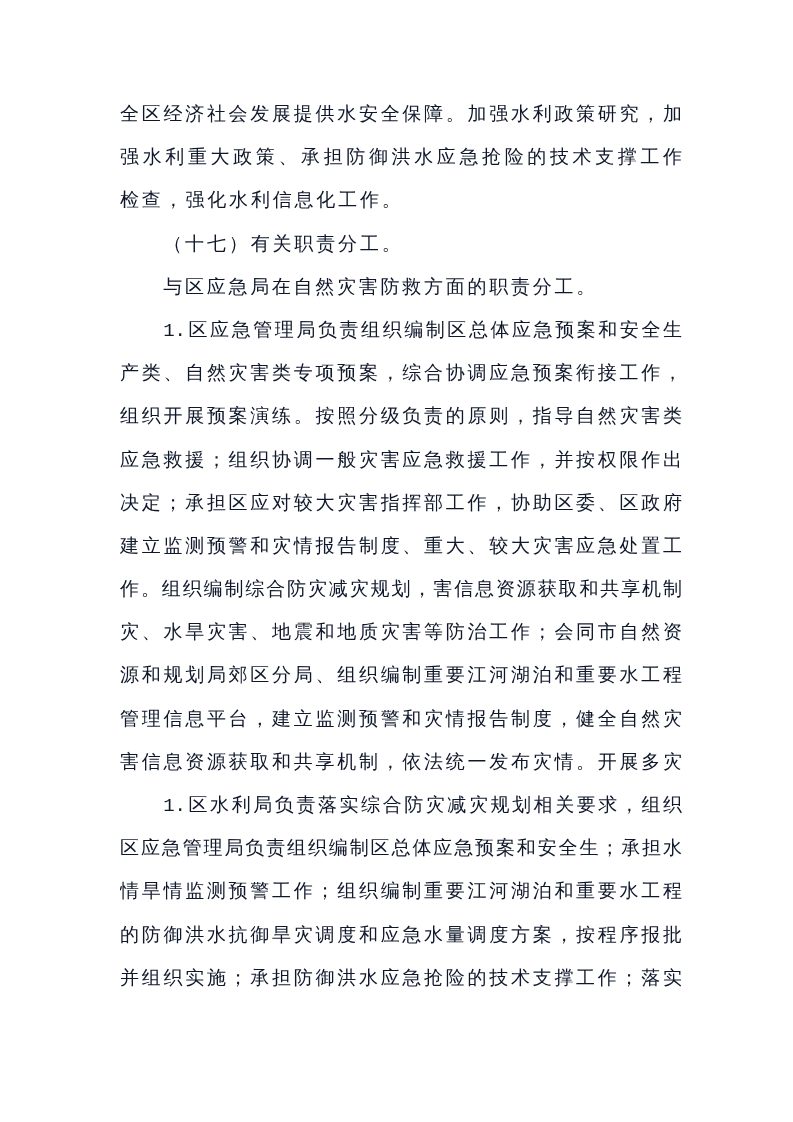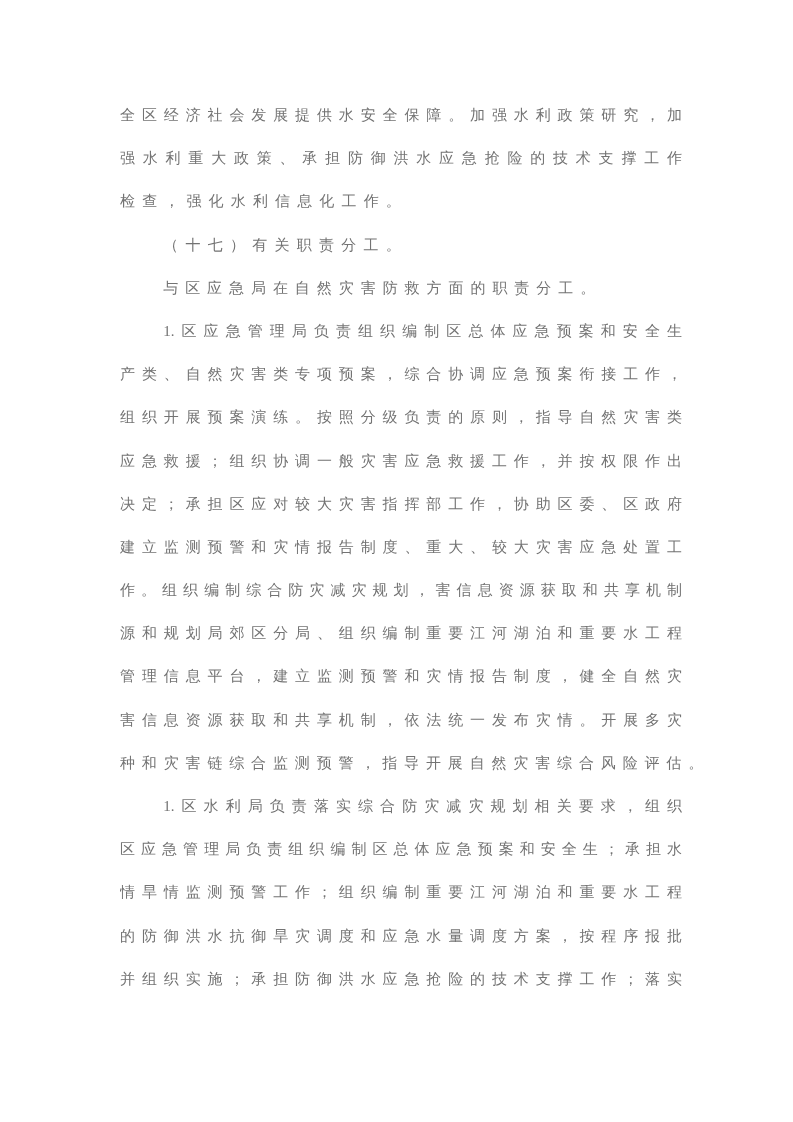--- a/index.html
+++ b/index.html
@@ -19,51 +19,52 @@
     background: #ffffff;
     font-family: "Liberation Serif", "DejaVu Serif", serif;
   }
   .text-block {
     position: absolute;
     left: 120px;
     top: 94px;
     width: 590px;
   }
   .line {
-    font-size: 15px;
+    font-size: 19px;
     line-height: 43.2px;
     height: 43.2px;
-    color: #737373;
+    color: #0f172a;
     text-align: justify;
     text-align-last: justify;
     overflow: hidden;
     white-space: normal;
     letter-spacing: 0;
+    font-family: Liberation Mono, monospace;
   }
 </style>
 </head>
 <body>
 
 <div class="page">
   <div class="text-block" id="text-block">
       <div class="line" style="padding-left: 0px; width: 562px;">全区经济社会发展提供水安全保障。加强水利政策研究，加</div>
       <div class="line" style="padding-left: 0px; width: 562px;">强水利重大政策、承担防御洪水应急抢险的技术支撑工作</div>
       <div class="line" style="padding-left: 0px; width: 280.8px;">检查，强化水利信息化工作。</div>
       <div class="line" style="padding-left: 43.2px; width: 237.6px;">（十七）有关职责分工。</div>
       <div class="line" style="padding-left: 43.2px; width: 432px;">与区应急局在自然灾害防救方面的职责分工。</div>
       <div class="line" style="padding-left: 43.2px; width: 518.8px;">1.区应急管理局负责组织编制区总体应急预案和安全生</div>
       <div class="line" style="padding-left: 0px; width: 562px;">产类、自然灾害类专项预案，综合协调应急预案衔接工作，</div>
       <div class="line" style="padding-left: 0px; width: 562px;">组织开展预案演练。按照分级负责的原则，指导自然灾害类</div>
       <div class="line" style="padding-left: 0px; width: 562px;">应急救援；组织协调一般灾害应急救援工作，并按权限作出</div>
       <div class="line" style="padding-left: 0px; width: 562px;">决定；承担区应对较大灾害指挥部工作，协助区委、区政府</div>
       <div class="line" style="padding-left: 0px; width: 562px;">建立监测预警和灾情报告制度、重大、较大灾害应急处置工</div>
       <div class="line" style="padding-left: 0px; width: 562px;">作。组织编制综合防灾减灾规划，害信息资源获取和共享机制</div>
+      <div class="line" style="padding-left: 0px; width: 562px;">灾、水旱灾害、地震和地质灾害等防治工作；会同市自然资</div>
       <div class="line" style="padding-left: 0px; width: 562px;">源和规划局郊区分局、组织编制重要江河湖泊和重要水工程</div>
       <div class="line" style="padding-left: 0px; width: 562px;">管理信息平台，建立监测预警和灾情报告制度，健全自然灾</div>
       <div class="line" style="padding-left: 0px; width: 562px;">害信息资源获取和共享机制，依法统一发布灾情。开展多灾</div>
-      <div class="line" style="padding-left: 0px; width: 583.2px;">种和灾害链综合监测预警，指导开展自然灾害综合风险评估。</div>
       <div class="line" style="padding-left: 43.2px; width: 518.8px;">1.区水利局负责落实综合防灾减灾规划相关要求，组织</div>
       <div class="line" style="padding-left: 0px; width: 562px;">区应急管理局负责组织编制区总体应急预案和安全生；承担水</div>
       <div class="line" style="padding-left: 0px; width: 562px;">情旱情监测预警工作；组织编制重要江河湖泊和重要水工程</div>
       <div class="line" style="padding-left: 0px; width: 562px;">的防御洪水抗御旱灾调度和应急水量调度方案，按程序报批</div>
       <div class="line" style="padding-left: 0px; width: 562px;">并组织实施；承担防御洪水应急抢险的技术支撑工作；落实</div>
     </div>
 </div>
 
 </body></html>

